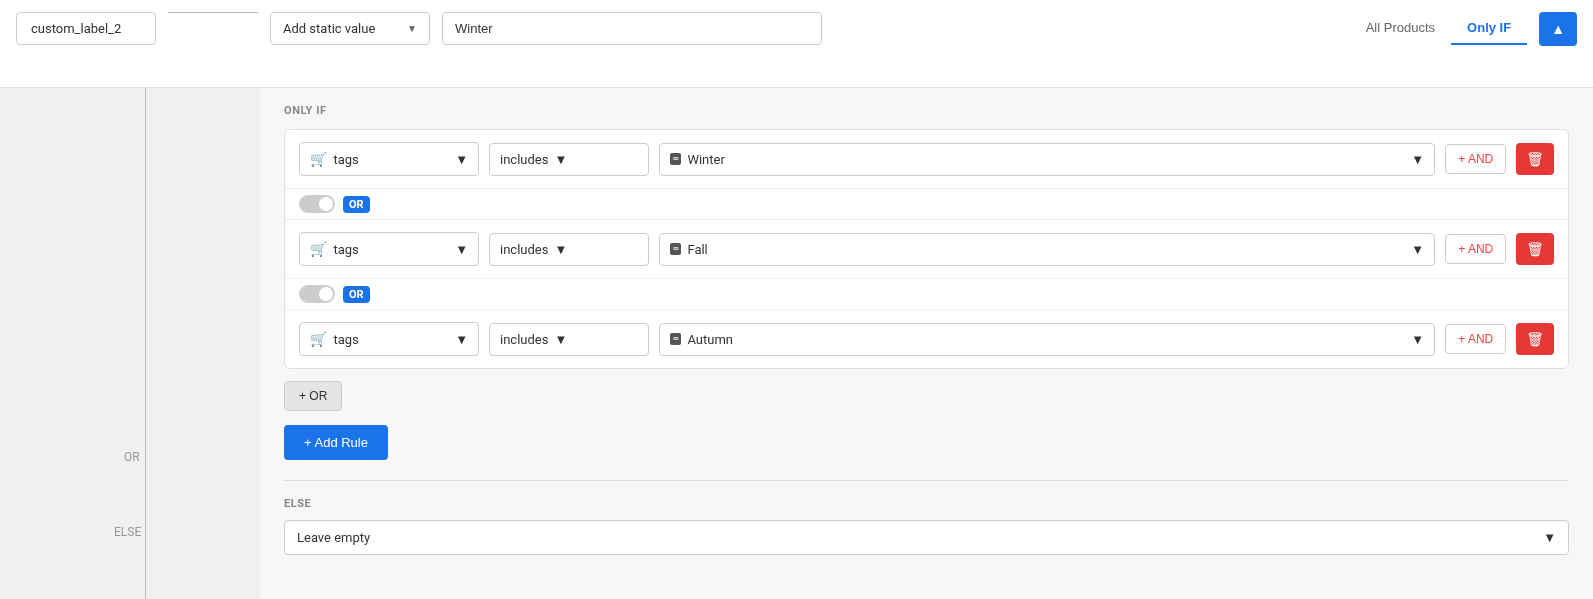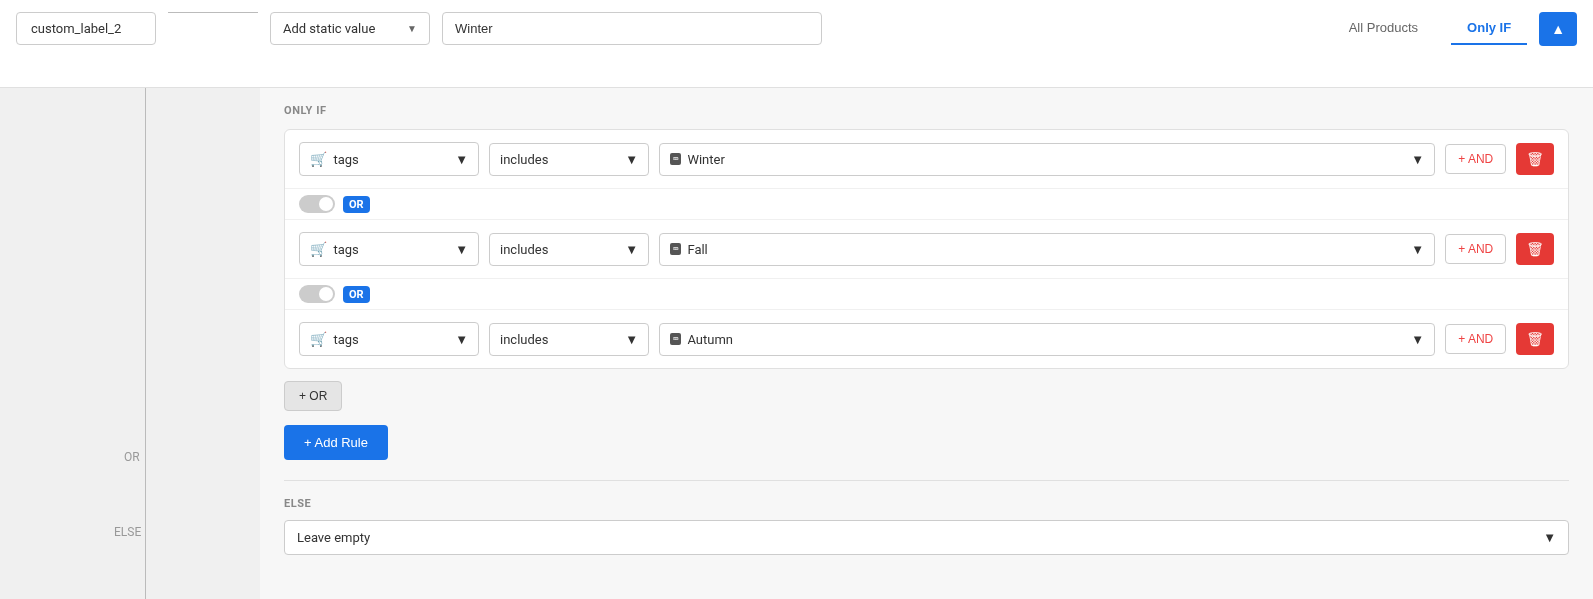--- a/index.html
+++ b/index.html
@@ -67,21 +67,21 @@
       padding: 8px 12px;
       font-size: 13px;
       color: #333;
       width: 380px;
       background: #fff;
     }
     .spacer { flex: 1; }
     .tab-group {
       display: flex;
       align-items: center;
-      gap: 17px;
+      gap: 0;
     }
     .tab-btn {
       padding: 8px 16px;
       cursor: pointer;
       font-size: 13px;
       color: #666;
       border-bottom: 2px solid transparent;
       background: none;
       border-top: none;
       border-left: none;
@@ -199,21 +199,21 @@
       display: flex;
       align-items: center;
       gap: 6px;
     }
     .cart-icon {
       font-size: 14px;
     }
     .operator-select {
       display: flex;
       align-items: center;
-      justify-content: space-between;
+      justify-content: flex-start;
       border: 1px solid #ccc;
       border-radius: 4px;
       padding: 8px 10px;
       background: #fff;
       cursor: pointer;
       min-width: 160px;
       font-size: 13px;
       gap: 6px;
     }
     .value-select {

